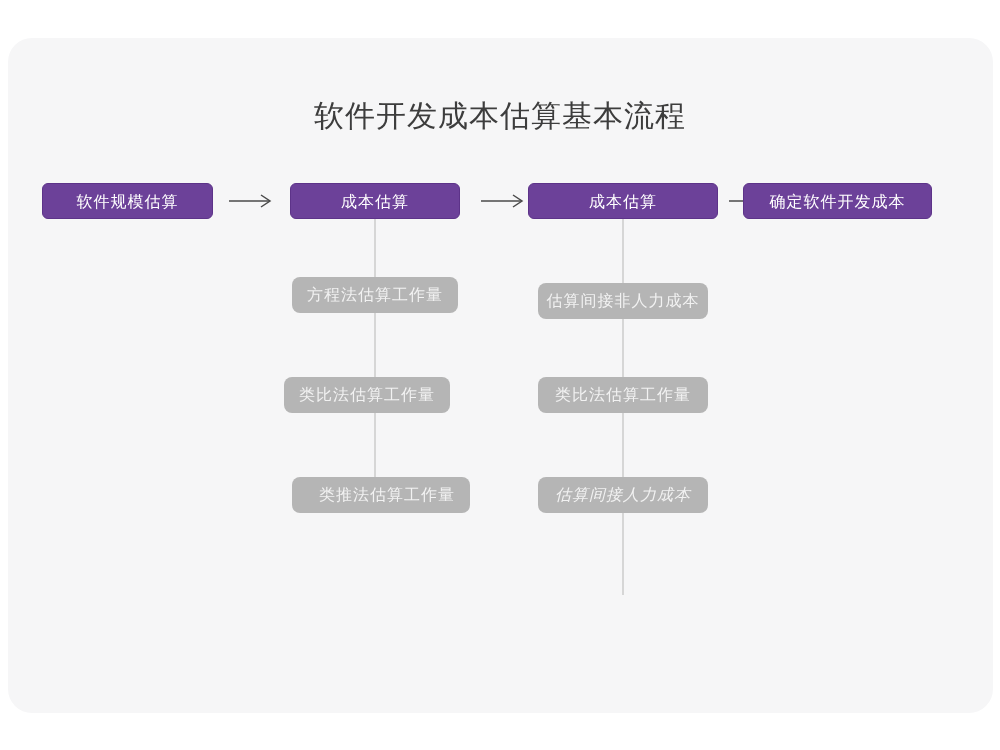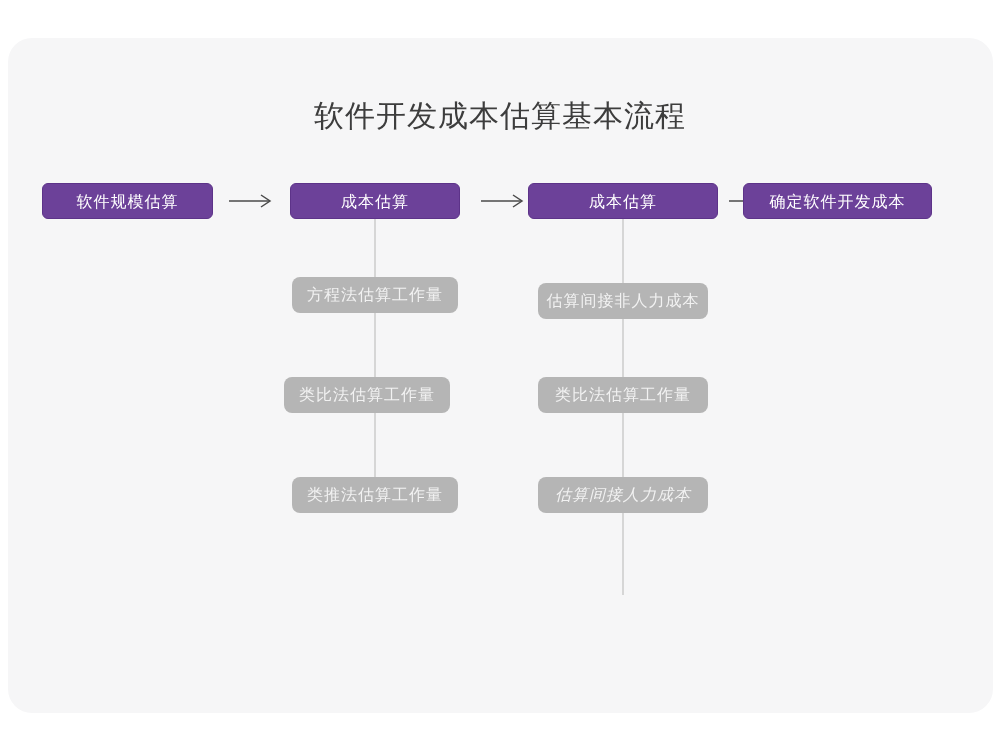--- a/index.html
+++ b/index.html
@@ -103,19 +103,19 @@
     <svg width="46" height="16" viewBox="0 0 46 16">
       <line x1="1" y1="8" x2="41" y2="8" stroke="currentColor" stroke-width="1.5"></line>
       <path d="M33 2 L42 8 L33 14" fill="none" stroke="currentColor" stroke-width="1.5"></path>
     </svg>
   </div>
 
   <div class="step-box" style="left:743px; width:189px;">确定软件开发成本</div>
 
   <div class="sub-box" style="left:292px; top:277px; width:166px;">方程法估算工作量</div>
   <div class="sub-box" style="left:284px; top:377px; width:166px;">类比法估算工作量</div>
-  <div class="sub-box" style="left:292px; top:477px; width:166px;">类推法估算工作量</div>
+  <div class="sub-box" style="left:292px; top:477px; width:166px;padding-left:12px;">类推法估算工作量</div>
 
   <div class="sub-box" style="left:538px; top:283px; width:170px;">估算间接非人力成本</div>
   <div class="sub-box" style="left:538px; top:377px; width:170px;">类比法估算工作量</div>
   <div class="sub-box" style="left:538px; top:477px; width:170px;font-style:italic;">估算间接人力成本</div>
 
 </div>
 
 </body></html>

